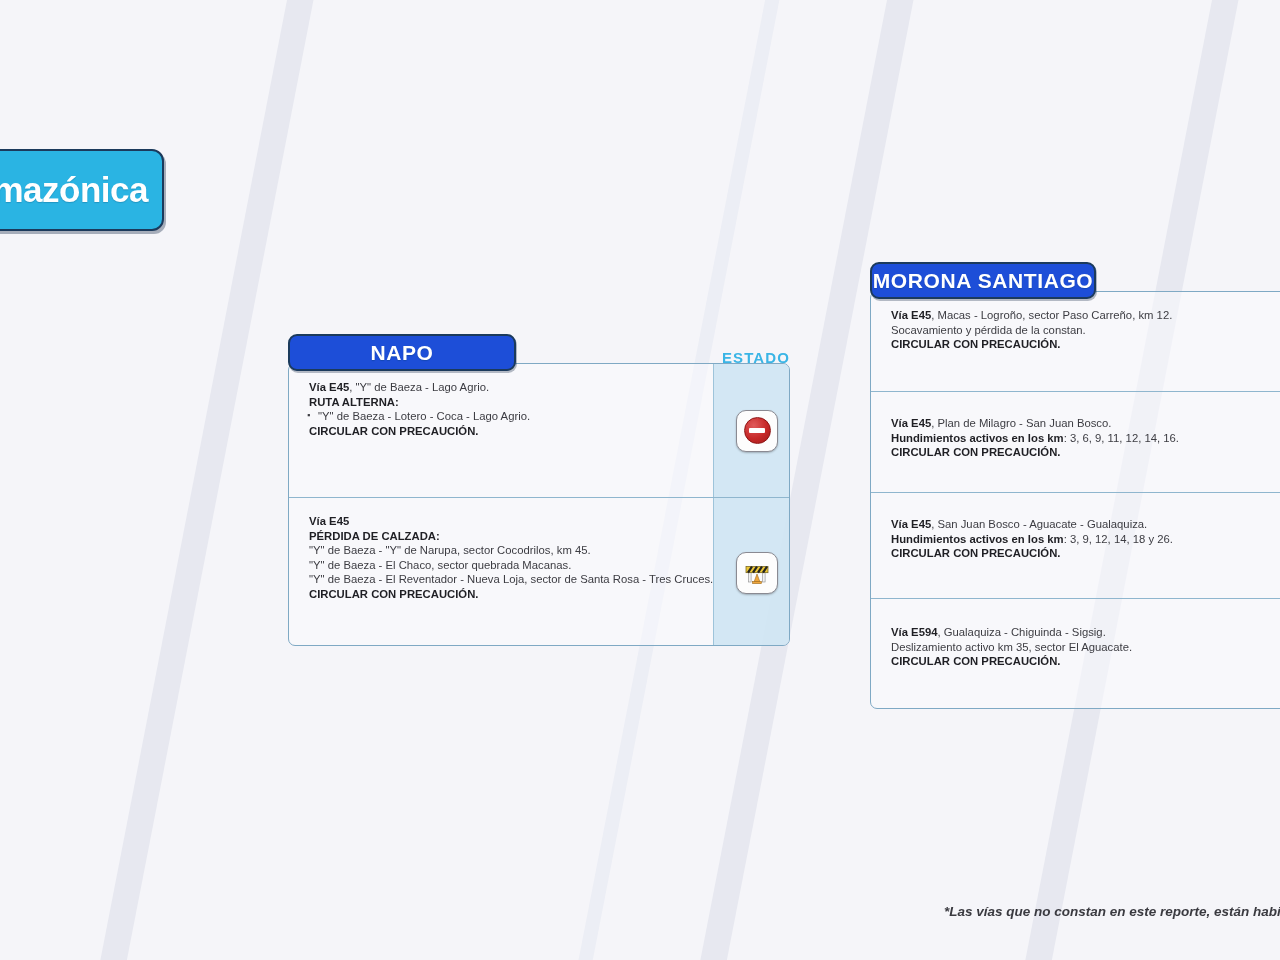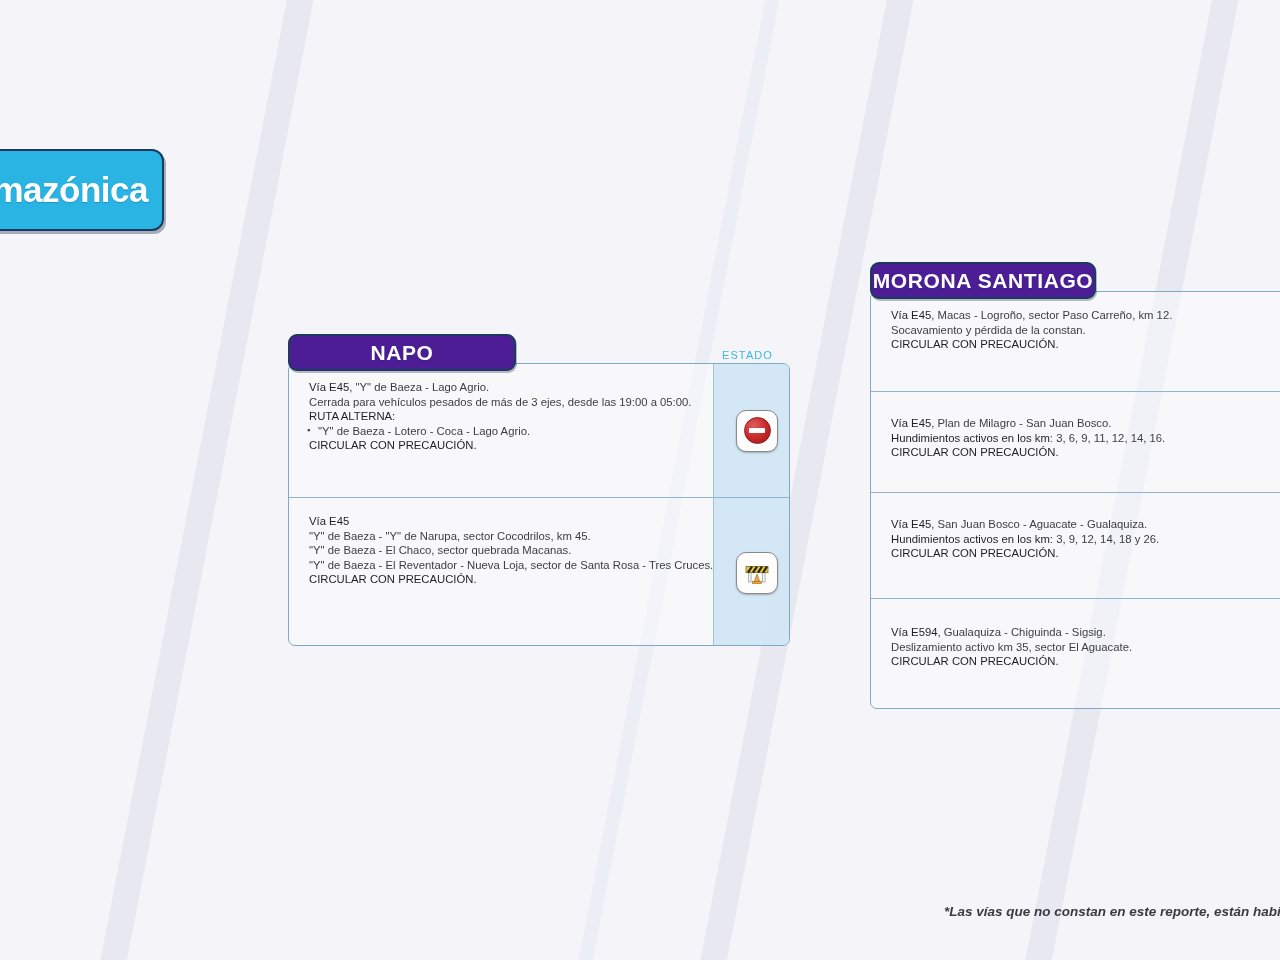--- a/index.html
+++ b/index.html
@@ -60,21 +60,21 @@
   }
 
   
   .panel { position: absolute; z-index: 4; }
 
   .panel-tab {
     position: absolute;
     top: 0;
     left: 0;
     height: 33px;
-    background: #4c1d95;
+    background: #1d4ed8;
     border: 2px solid #1b3a5c;
     border-radius: 9px;
     box-shadow: 1px 2px 0 rgba(20,40,70,.3);
     display: flex;
     align-items: center;
     justify-content: center;
     z-index: 3;
   }
   .panel-tab .tab-label {
     color: #ffffff;
@@ -92,22 +92,22 @@
     border: 1px solid #7fa9c4;
     border-radius: 7px;
     background: rgba(250,250,253,0.55);
     box-sizing: border-box;
     overflow: hidden;
   }
 
   .estado-header {
     position: absolute;
     color: #3ab5e6;
-    font-size: 11px;
-    font-weight: normal;
+    font-size: 15px;
+    font-weight: bold;
     letter-spacing: 1.1px;
   }
 
   .estado-col {
     position: absolute;
     top: 0;
     bottom: 0;
     background: rgba(199,226,241,0.75);
     border-left: 1px solid #9ec4da;
   }
@@ -121,21 +121,21 @@
   .row + .row { border-top: 1px solid #8fb6ce; }
 
   .row-text {
     padding: 16px 14px 14px 20px;
     font-size: 11.3px;
     line-height: 14.6px;
     color: #3c3c42;
     box-sizing: border-box;
   }
   .row-text .ln { white-space: nowrap; }
-  .row-text .b { font-weight: normal; color: #1f1f24; }
+  .row-text .b { font-weight: bold; color: #1f1f24; }
   .row-text .bullet { padding-left: 9px; position: relative; }
   .row-text .bullet:before {
     content: "\25AA";
     position: absolute;
     left: -2px;
     top: -1px;
     font-size: 9px;
     color: #3c3c42;
   }
 
@@ -207,37 +207,37 @@
 
   <div class="estado-header" style="left:434px; top:15px;">ESTADO</div>
 
   <div class="panel-body" style="width:502px; height:283px;">
 
     <div class="estado-col" style="left:424px; right:0;"></div>
 
     <div class="row" style="height:133px;">
       <div class="row-text" style="width:424px;">
         <div class="ln"><span class="b">Vía E45</span><span>, "Y" de Baeza - Lago Agrio.</span></div>
-        <div class="ln"><span>Cerrada para vehículos pesados de más de 3 ejes, desde las 19:00 a 05:00.</span></div>
         <div class="ln"><span class="b">RUTA ALTERNA:</span></div>
         <div class="ln bullet"><span>"Y" de Baeza - Lotero - Coca - Lago Agrio.</span></div>
         <div class="ln"><span class="b">CIRCULAR CON PRECAUCIÓN.</span></div>
       </div>
       <div class="status-cell" style="left:447px;">
         <div class="icon-tile">
           <div class="noentry">
               <div class="bar"></div>
             </div>
         </div>
       </div>
     </div>
 
     <div class="row" style="height:150px;">
       <div class="row-text" style="width:424px;">
         <div class="ln"><span class="b">Vía E45</span></div>
+        <div class="ln"><span class="b">PÉRDIDA DE CALZADA:</span></div>
         <div class="ln"><span>"Y" de Baeza - "Y" de Narupa, sector Cocodrilos, km 45.</span></div>
         <div class="ln"><span>"Y" de Baeza - El Chaco, sector quebrada Macanas.</span></div>
         <div class="ln"><span>"Y" de Baeza - El Reventador - Nueva Loja, sector de Santa Rosa - Tres Cruces.</span></div>
         <div class="ln"><span class="b">CIRCULAR CON PRECAUCIÓN.</span></div>
       </div>
       <div class="status-cell" style="left:447px;">
         <div class="icon-tile">
           <svg width="28" height="26" viewBox="0 0 28 26" aria-hidden="true">
             <rect x="5.5" y="9" width="2.6" height="13" fill="#f2f2f2" stroke="#9a9a9a" stroke-width="0.7"></rect>
             <rect x="19.5" y="9" width="2.6" height="13" fill="#f2f2f2" stroke="#9a9a9a" stroke-width="0.7"></rect>

